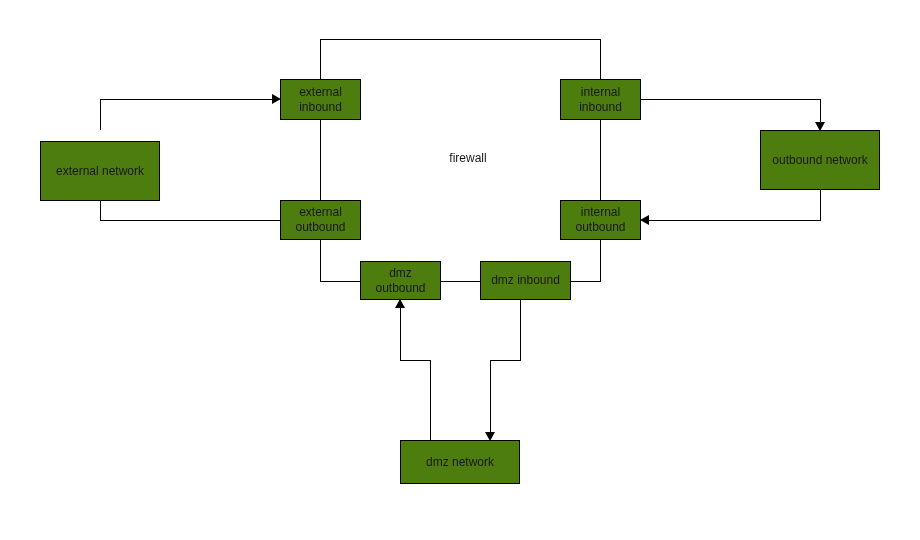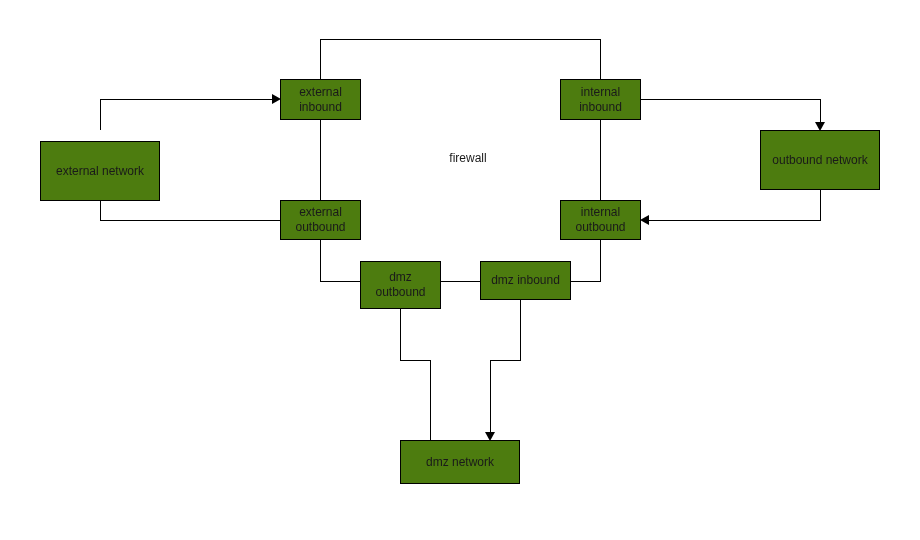--- a/index.html
+++ b/index.html
@@ -115,21 +115,21 @@
       <span class="label">internal
 inbound</span>
     </div>
     <div class="node" style="left: 560px; top: 200px; width: 81px; height: 40px;">
       <span class="label">internal
 outbound</span>
     </div>
     <div class="node" style="left: 760px; top: 130px; width: 120px; height: 60px;">
       <span class="label">outbound network</span>
     </div>
-    <div class="node" style="left: 360px; top: 261px; width: 81px; height: 48px;">
+    <div class="node" style="left: 360px; top: 261px; width: 81px; height: 39px;">
       <span class="label">dmz outbound</span>
     </div>
     <div class="node" style="left: 480px; top: 261px; width: 91px; height: 39px;">
       <span class="label">dmz inbound</span>
     </div>
     <div class="node" style="left: 400px; top: 440px; width: 120px; height: 44px;">
       <span class="label">dmz network</span>
     </div>
     <div class="zone-label" style="left: 408px; top: 151px; width: 120px;">firewall</div>
   </div>

